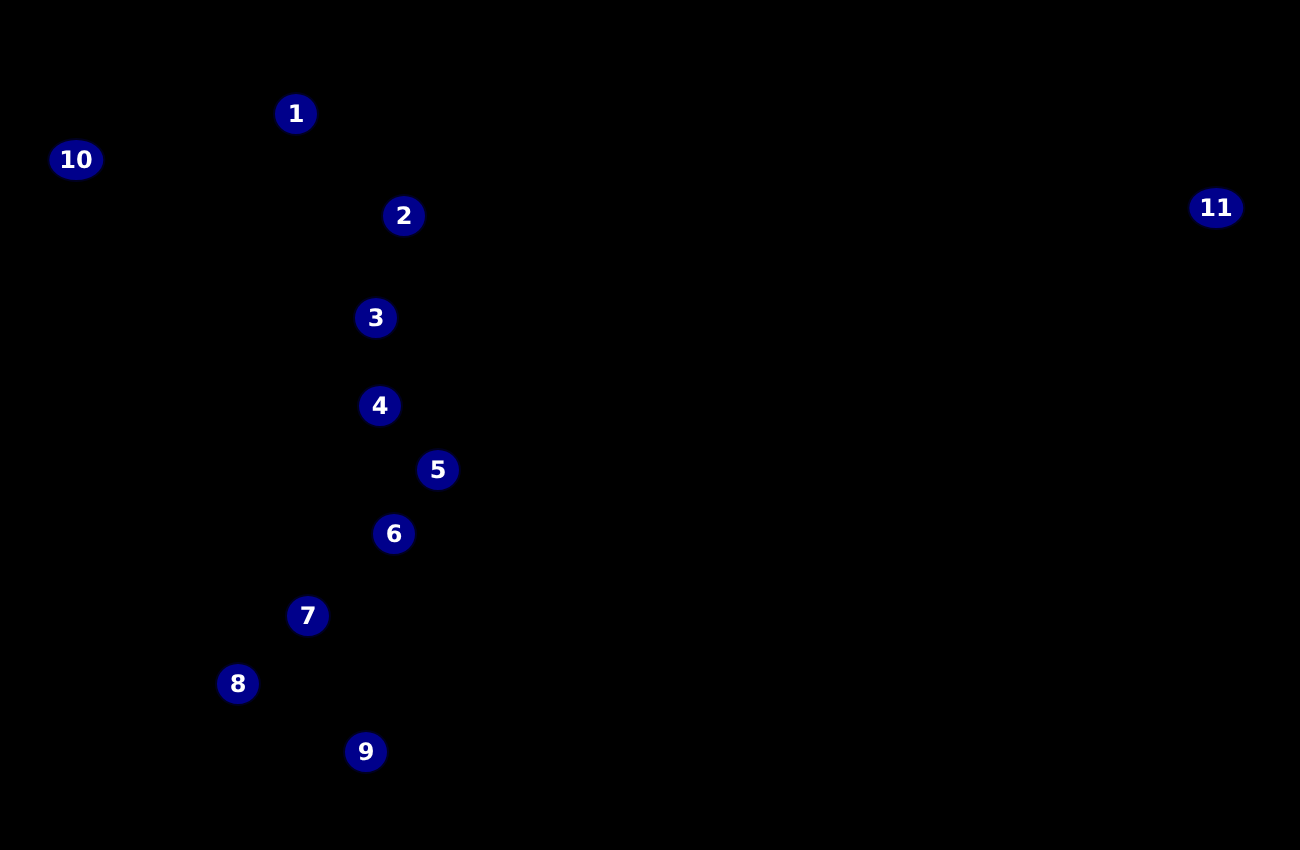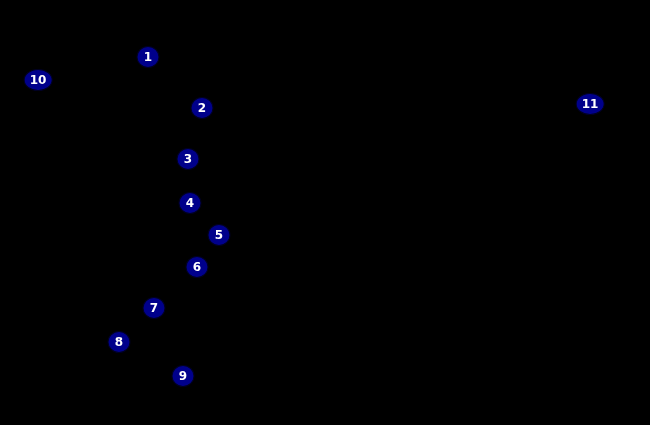--- a/index.html
+++ b/index.html
@@ -51,14 +51,14 @@
     <div class="marker" style="left: 148px; top: 57px; background: rgb(0, 0, 139); border: 1px solid rgb(0, 0, 32); color: rgb(255, 255, 255);">1</div>
     <div class="marker" style="left: 202px; top: 108px; background: rgb(0, 0, 139); border: 1px solid rgb(0, 0, 32); color: rgb(255, 255, 255);">2</div>
     <div class="marker" style="left: 188px; top: 159px; background: rgb(0, 0, 139); border: 1px solid rgb(0, 0, 32); color: rgb(255, 255, 255);">3</div>
     <div class="marker" style="left: 190px; top: 203px; background: rgb(0, 0, 139); border: 1px solid rgb(0, 0, 32); color: rgb(255, 255, 255);">4</div>
     <div class="marker" style="left: 219px; top: 235px; background: rgb(0, 0, 139); border: 1px solid rgb(0, 0, 32); color: rgb(255, 255, 255);">5</div>
     <div class="marker" style="left: 197px; top: 267px; background: rgb(0, 0, 139); border: 1px solid rgb(0, 0, 32); color: rgb(255, 255, 255);">6</div>
     <div class="marker" style="left: 154px; top: 308px; background: rgb(0, 0, 139); border: 1px solid rgb(0, 0, 32); color: rgb(255, 255, 255);">7</div>
     <div class="marker" style="left: 119px; top: 342px; background: rgb(0, 0, 139); border: 1px solid rgb(0, 0, 32); color: rgb(255, 255, 255);">8</div>
     <div class="marker" style="left: 183px; top: 376px; background: rgb(0, 0, 139); border: 1px solid rgb(0, 0, 32); color: rgb(255, 255, 255);">9</div>
     <div class="marker" style="left: 38px; top: 64px; background: rgb(0, 0, 139); border: 1px solid rgb(0, 0, 32); color: rgb(255, 255, 255); margin-top: 16px;">10</div>
-    <div class="marker" style="left: 590px; top: 104px; background: rgb(0, 0, 139); border: 1px solid rgb(0, 0, 32); color: rgb(255, 255, 255);">11</div>
+    <div class="marker" style="left: 608px; top: 104px; background: rgb(0, 0, 139); border: 1px solid rgb(0, 0, 32); color: rgb(255, 255, 255);">11</div>
   </div>
 
 </body></html>

